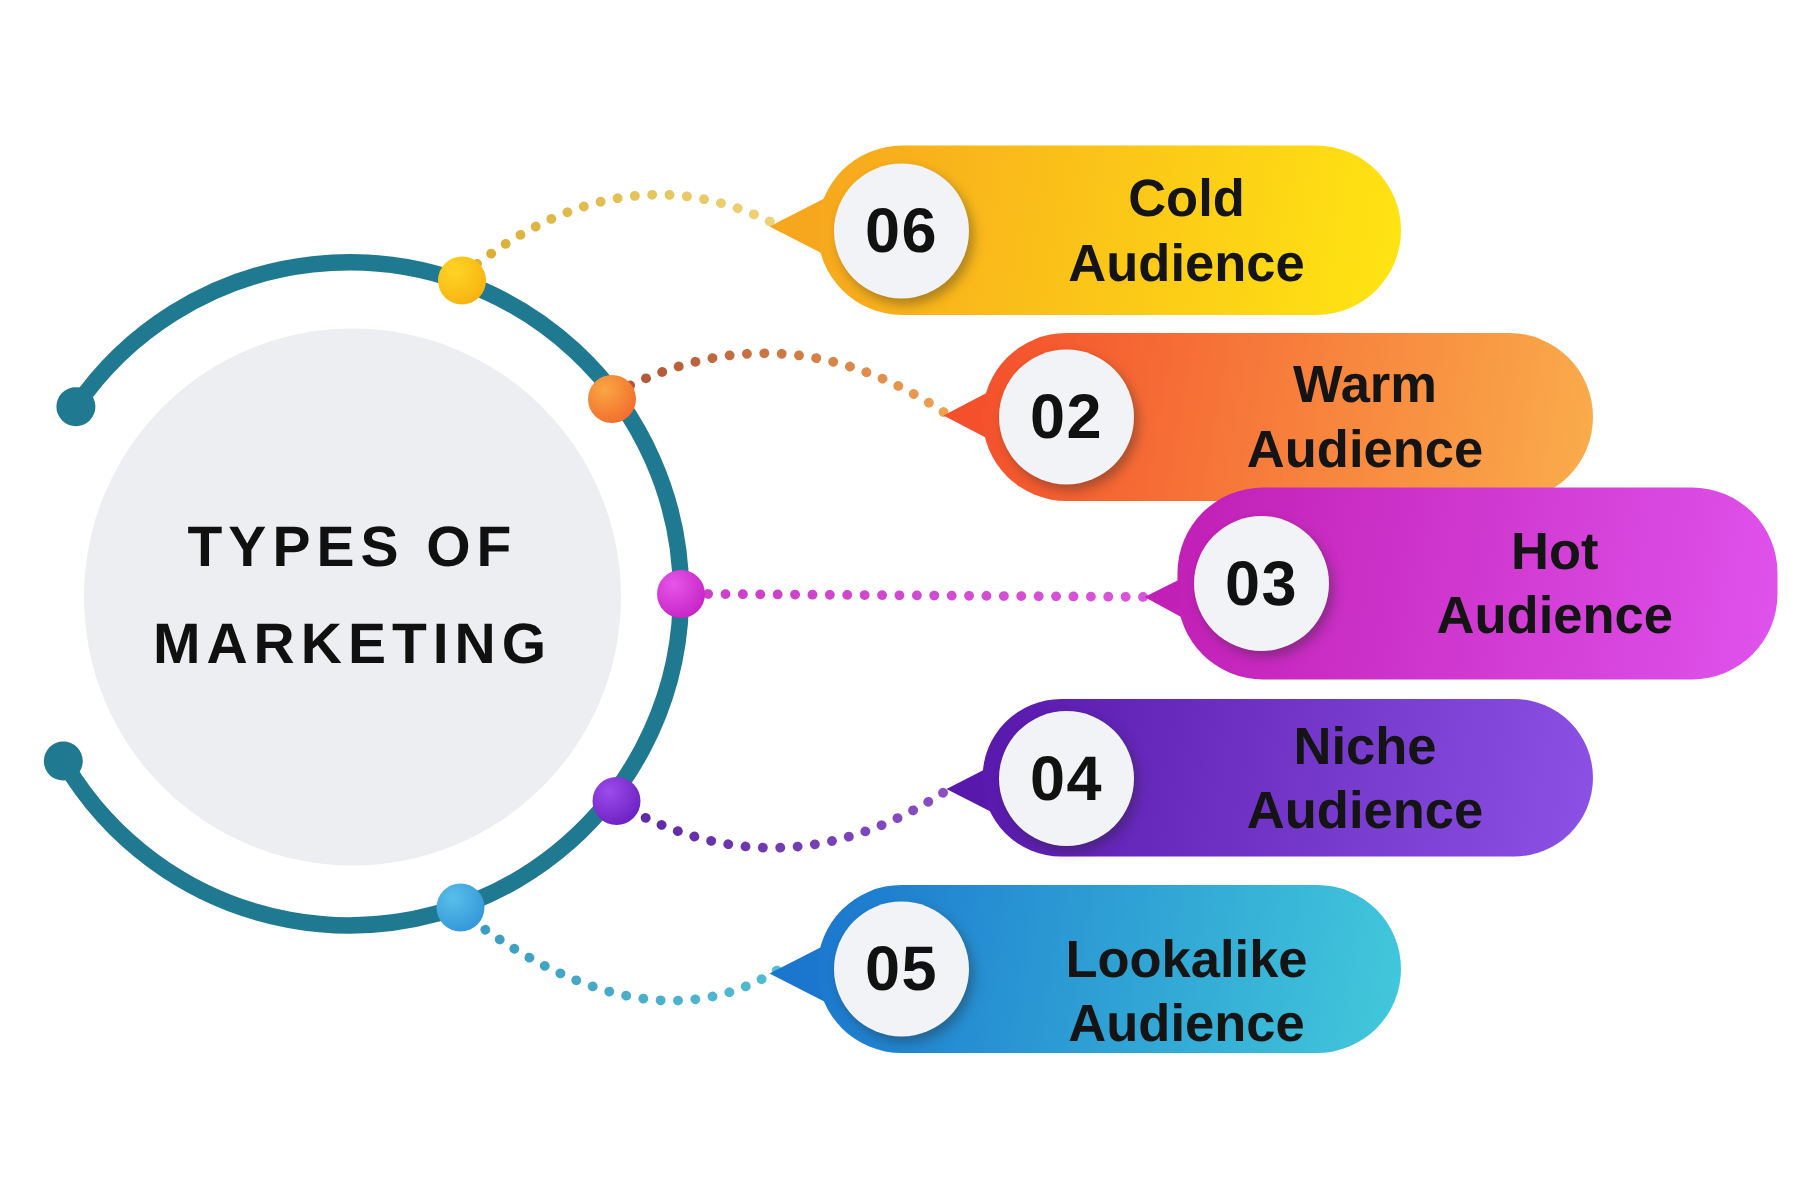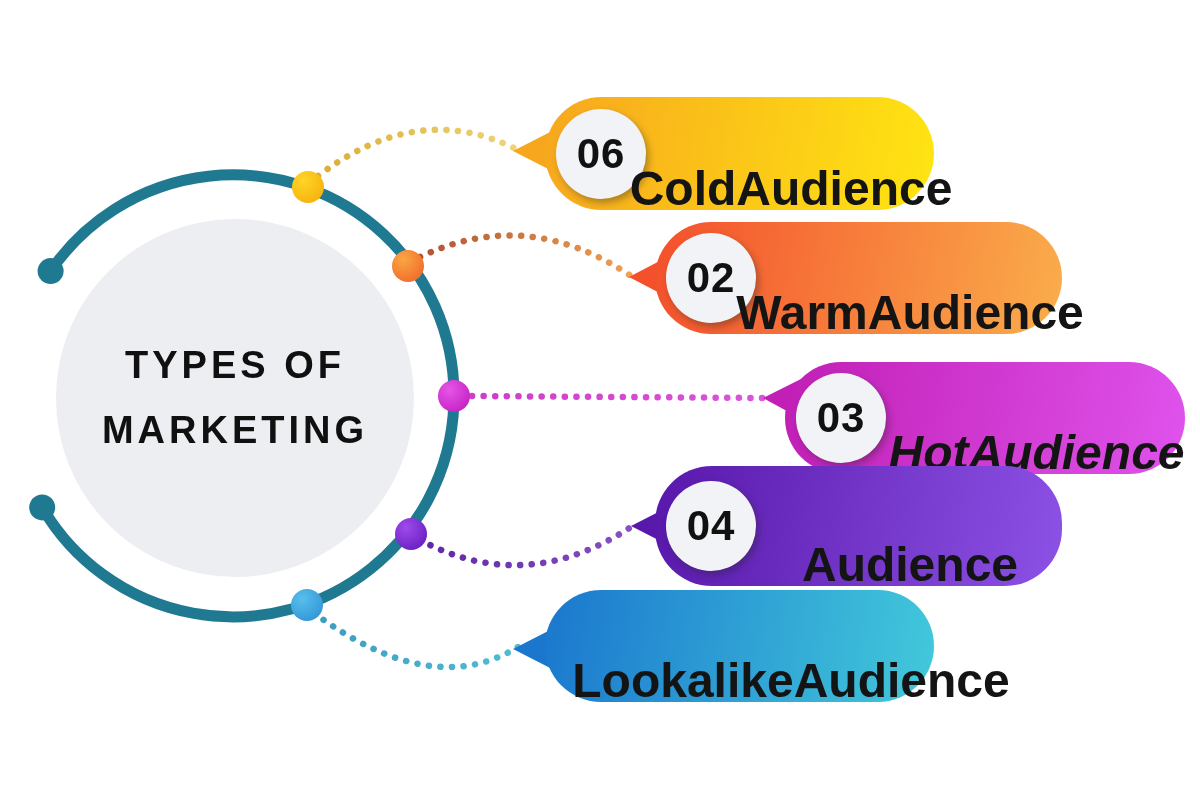--- a/index.html
+++ b/index.html
@@ -27,27 +27,27 @@
     position:absolute;left:11px;top:50%;margin-top:-45px;
     width:90px;height:90px;border-radius:50%;
     display:flex;align-items:center;justify-content:center;
     box-shadow:3px 4px 7px rgba(35,35,35,0.35);
   }
   .pill .num{
     font-weight:bold;font-size:42px;letter-spacing:1px;
   }
   .pill .label{
     position:absolute;left:115px;right:12px;top:0;bottom:0;
-    display:flex;align-items:flex-end;justify-content:center;
-    text-align:center;font-weight:bold;font-size:48px;line-height:43px;
+    display:flex;flex-direction:column;align-items:center;justify-content:center;
+    text-align:center;font-weight:bold;font-size:35px;line-height:43px;
   }
   .p1{left:545px;top:97px;width:389px;height:113px;}
   .p2{left:655px;top:222px;width:407px;height:112px;}
-  .p3{left:785px;top:362px;width:400px;height:112px;}
-  .p4{left:655px;top:466px;width:407px;height:120px;}
+  .p3{left:785px;top:325px;width:400px;height:128px;}
+  .p4{left:655px;top:466px;width:407px;height:105px;}
   .p5{left:545px;top:590px;width:389px;height:112px;}
 </style>
 </head>
 <body>
 
 <div class="stage" style="background: rgb(255, 255, 255);">
 
   <svg class="underlay" viewBox="0 0 1200 800" xmlns="http://www.w3.org/2000/svg">
     <defs>
       <radialGradient id="gdot0" cx="35%" cy="30%" r="85%">
@@ -142,35 +142,39 @@
     <div class="label" style="color: rgb(20, 20, 20);">
       <span>Warm</span>
       <span>Audience</span>
     </div>
   </div>
 
   <div class="pill p3" style="background: linear-gradient(100deg, rgb(193, 31, 181) 0%, rgb(223, 83, 236) 100%);">
     <div class="badge" style="background: rgb(242, 243, 246);">
       <span class="num" style="color: rgb(17, 17, 17);">03</span>
     </div>
-    <div class="label" style="color: rgb(20, 20, 20); font-style: italic;">
+    <div class="label" style="color: rgb(20, 20, 20);">
       <span>Hot</span>
       <span>Audience</span>
     </div>
   </div>
 
   <div class="pill p4" style="background: linear-gradient(100deg, rgb(88, 24, 171) 0%, rgb(140, 82, 229) 100%);">
     <div class="badge" style="background: rgb(242, 243, 246);">
       <span class="num" style="color: rgb(17, 17, 17);">04</span>
     </div>
     <div class="label" style="color: rgb(20, 20, 20);">
+      <span>Niche</span>
       <span>Audience</span>
     </div>
   </div>
 
   <div class="pill p5" style="background: linear-gradient(100deg, rgb(27, 119, 206) 0%, rgb(66, 201, 219) 100%);">
+    <div class="badge" style="background: rgb(242, 243, 246);">
+      <span class="num" style="color: rgb(17, 17, 17);">05</span>
+    </div>
     <div class="label" style="color: rgb(20, 20, 20); margin-top: 30px;">
       <span>Lookalike</span>
       <span>Audience</span>
     </div>
   </div>
 
 </div>
 
 </body></html>

